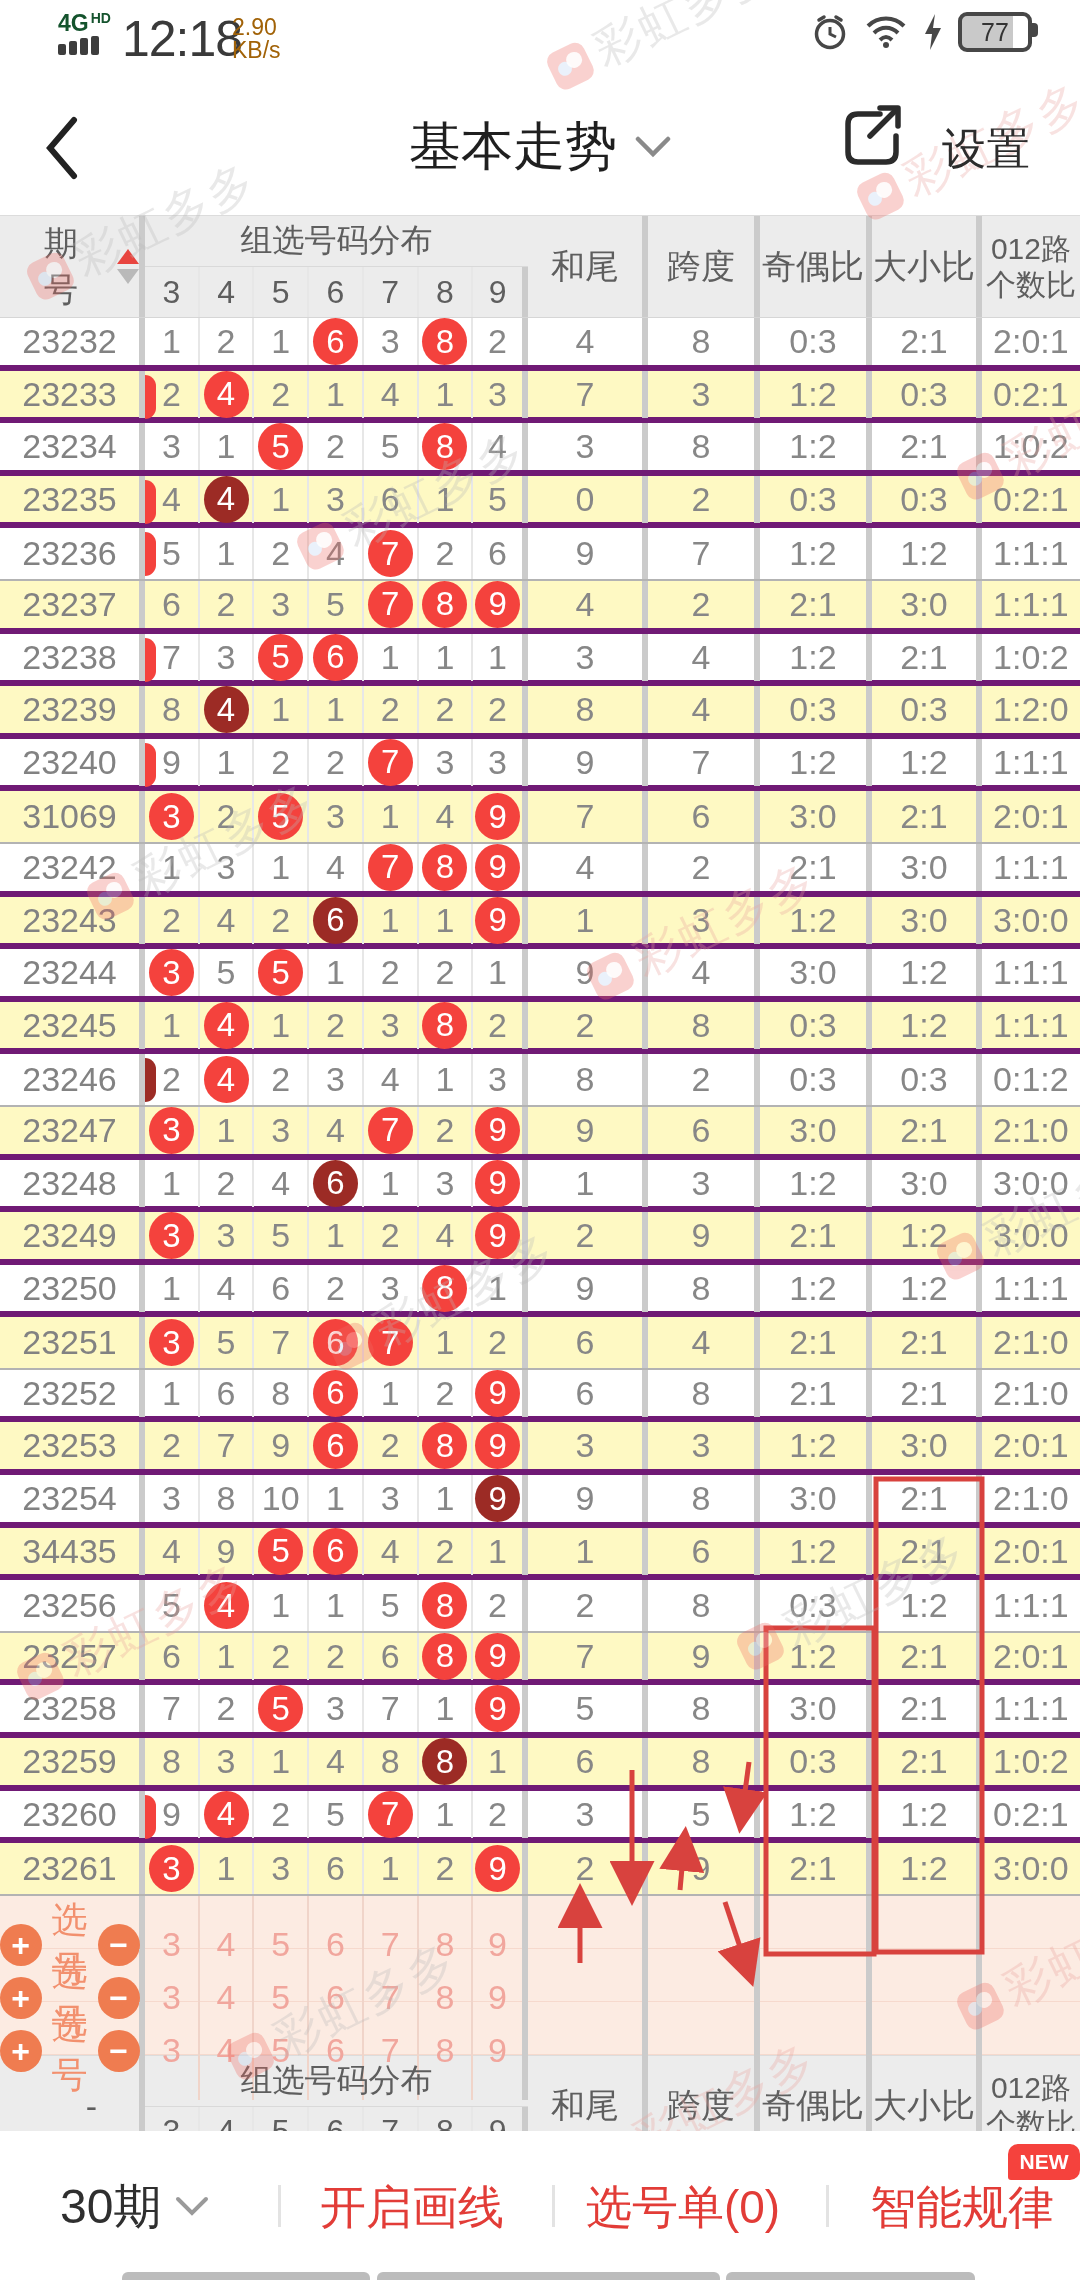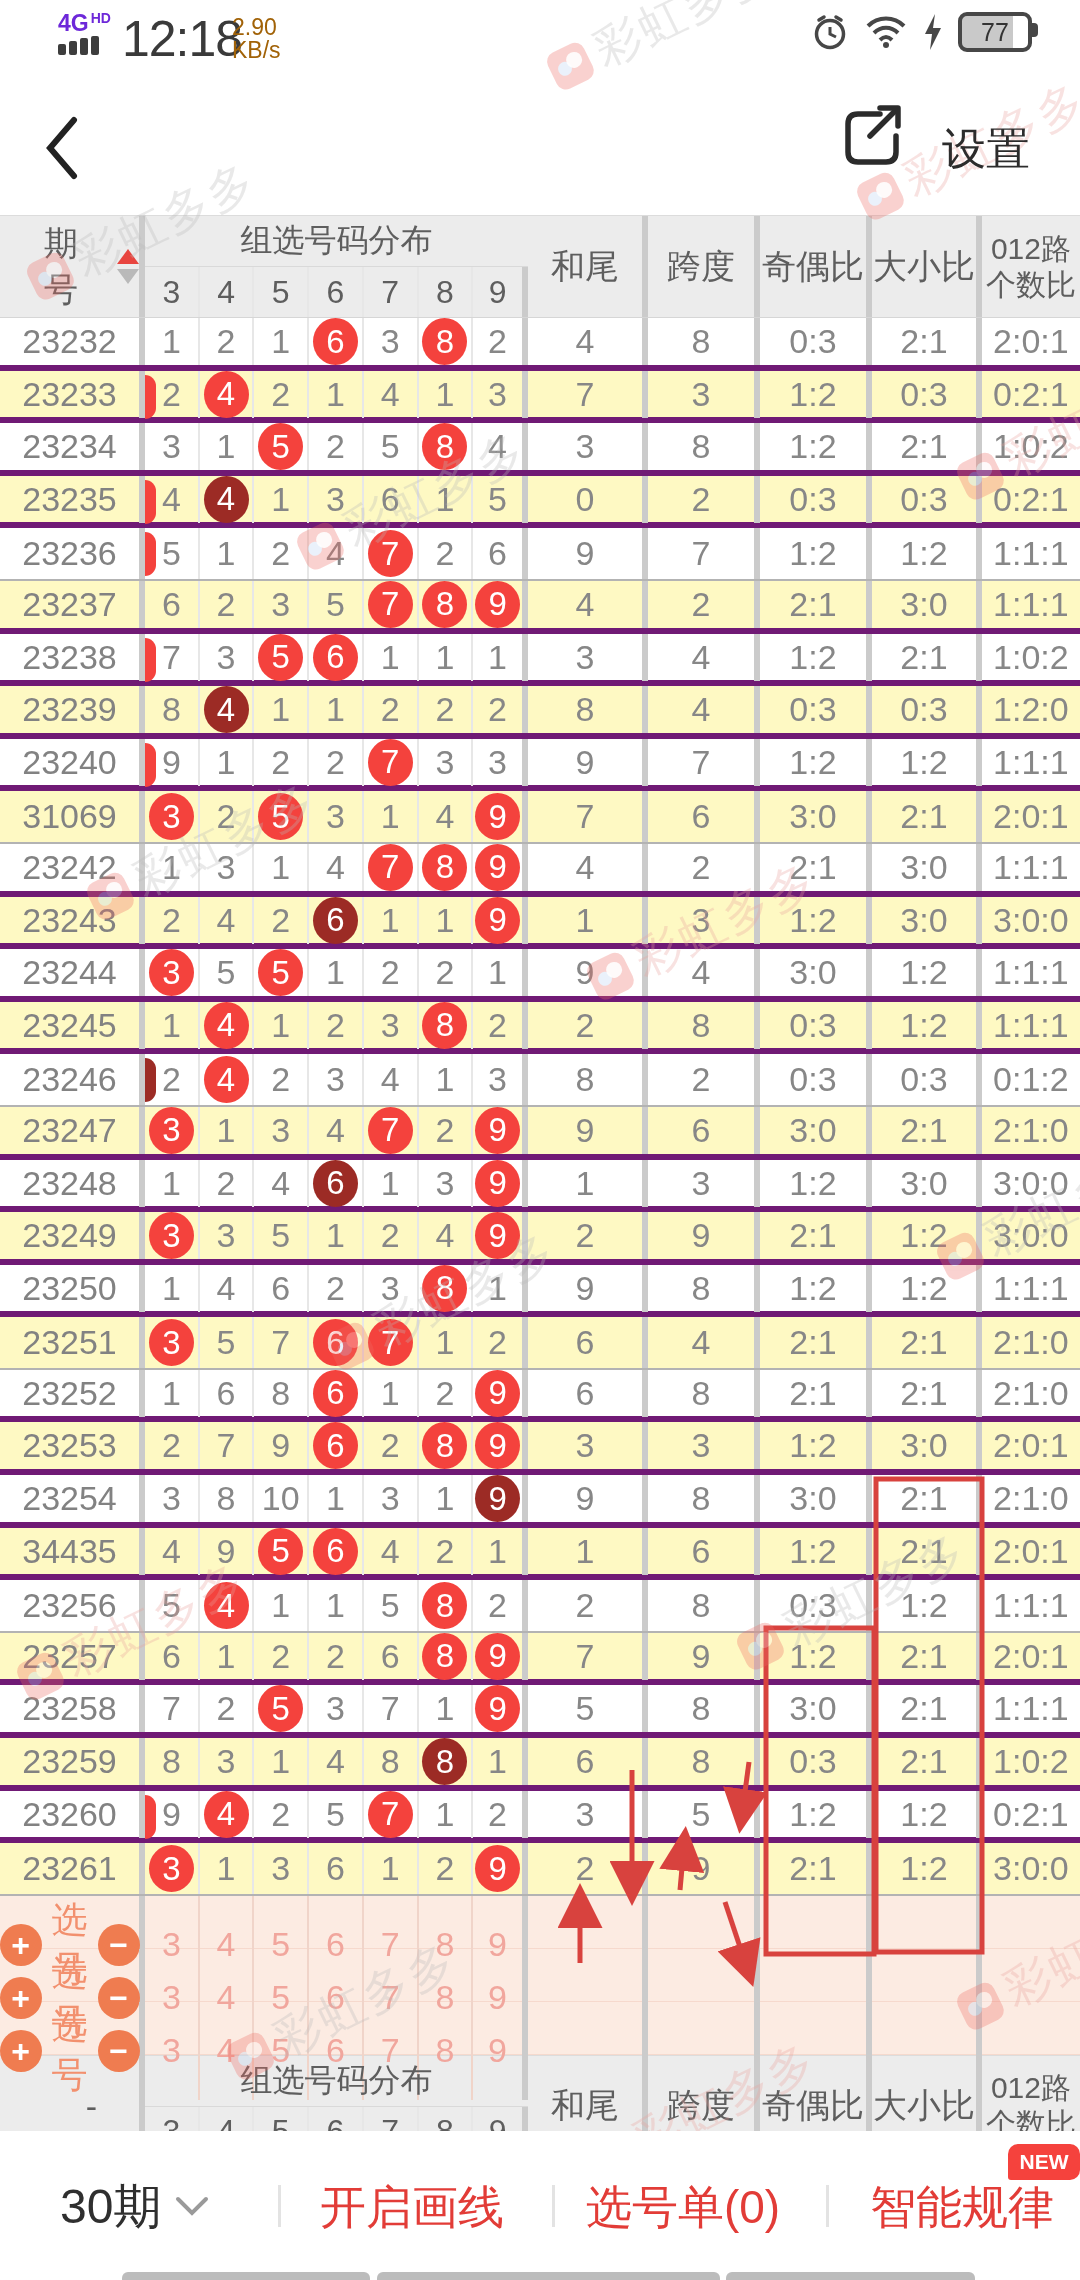--- a/index.html
+++ b/index.html
@@ -1,20 +1,20 @@
 <!DOCTYPE html>
 <html><head>
 <meta charset="utf-8">
 <style>
   html,body{margin:0;padding:0;background:#fff;}
   .screen{position:relative;width:1080px;height:2280px;background:#fff;overflow:hidden;
     font-family:"Liberation Sans","DejaVu Sans",sans-serif;}
   
   .status-bar{position:absolute;top:0;left:0;width:1080px;height:64px;z-index:15;}
-  .net{position:absolute;left:58px;top:8px;color:#6d28d9;}
+  .net{position:absolute;left:58px;top:8px;color:#14532d;}
   .net-top{font-size:23px;font-weight:700;line-height:20px;}
   .net-top .hd{font-size:14px;vertical-align:8px;margin-left:2px;}
   .bars{display:flex;align-items:flex-end;gap:3px;height:19px;margin-top:3px;}
   .bars i{display:block;width:8px;background:#3d3d3d;border-radius:2px;}
   .bars i:nth-child(1){height:11px;}.bars i:nth-child(2){height:14px;}
   .bars i:nth-child(3){height:17px;}.bars i:nth-child(4){height:19px;}
   .clock{position:absolute;left:122px;top:10px;font-size:50px;color:#3a3a3a;letter-spacing:-1px;}
   .speed{position:absolute;left:232px;top:16px;font-size:23px;color:#a16207;line-height:23px;}
   .sb-icons{position:absolute;right:48px;top:12px;display:flex;align-items:center;gap:15px;}
   .battery{position:relative;width:66px;height:32px;border:4px solid #474747;border-radius:9px;
@@ -121,20 +121,26 @@
         </div>
     </div>
   </div>
 
   <div class="nav">
     <div class="back-btn">
       <svg width="50" height="80" viewBox="0 0 50 80">
           <path d="M36 12 L12 40 L36 68" fill="none" stroke="#222" stroke-width="6" stroke-linecap="round"></path>
         </svg>
     </div>
+    <div class="title-group">
+      <span class="title">基本走势</span>
+      <svg width="36" height="22" viewBox="0 0 36 22">
+          <path d="M3 3 L18 18 L33 3" fill="none" stroke="#8a8a8a" stroke-width="4.5" stroke-linecap="round"></path>
+        </svg>
+    </div>
     <div class="share-btn">
       <svg width="64" height="70" viewBox="0 0 64 70">
         <path d="M40 12 H18 Q8 12 8 22 V50 Q8 60 18 60 H46 Q56 60 56 50 V34" fill="none" stroke="#2b2b2b" stroke-width="5.5" stroke-linecap="round"></path>
         <path d="M30 34 L56 8" fill="none" stroke="#2b2b2b" stroke-width="5.5" stroke-linecap="round"></path>
         <path d="M40 6 H58 V24" fill="none" stroke="#2b2b2b" stroke-width="5.5" stroke-linecap="round" stroke-linejoin="round"></path>
       </svg>
     </div>
     <div class="settings">设置</div>
   </div>
 

